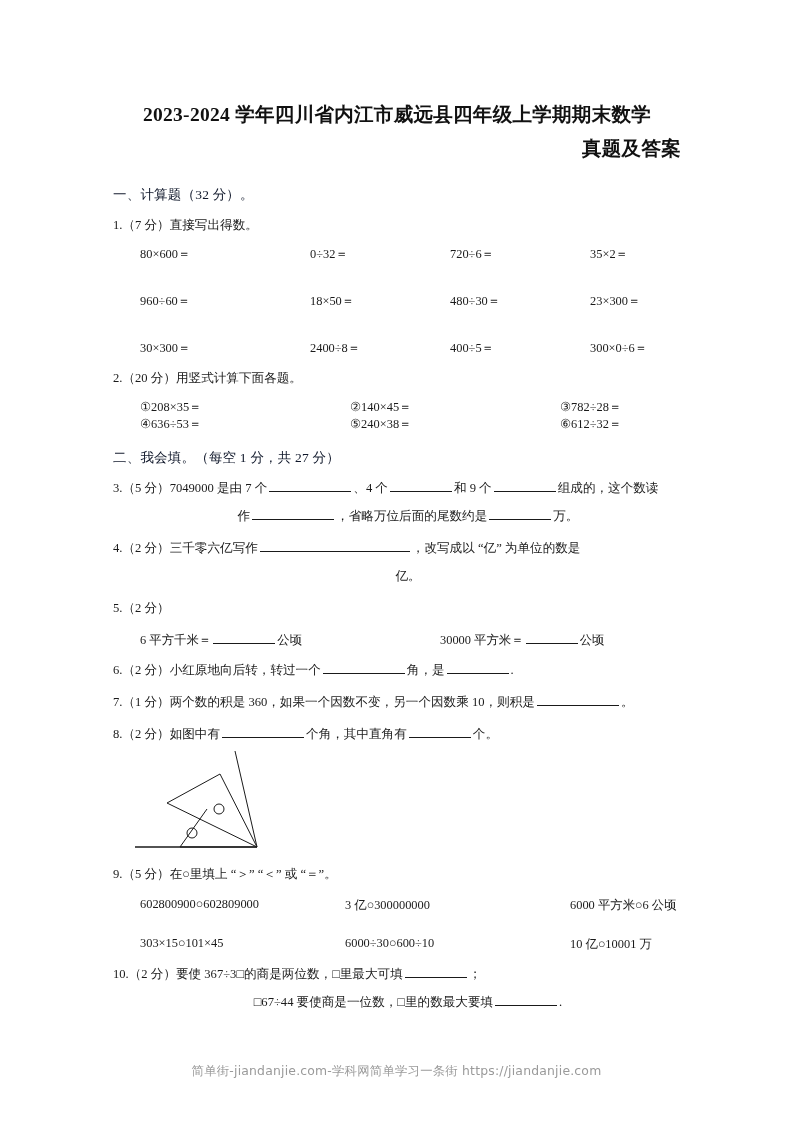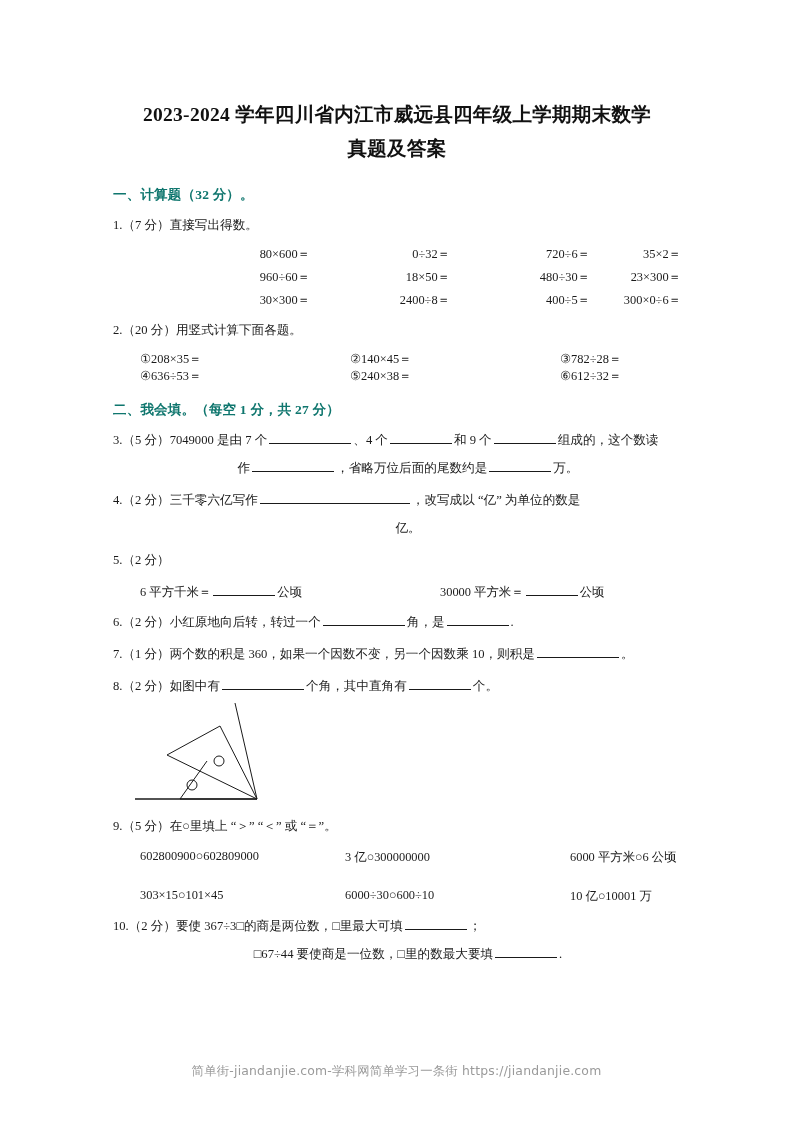--- a/index.html
+++ b/index.html
@@ -30,30 +30,30 @@
 
   
   .doc-title {
     font-size: 19.5px;
     font-weight: bold;
     text-align: center;
     line-height: 34px;
     letter-spacing: 0.3px;
     color: #111;
   }
-  .doc-title .line2 { display: block; }
+  .doc-title .line2 { display: block; text-align: right; }
 
   
   .section-head {
     font-size: 13.5px;
-    font-weight: bold;
+    font-weight: normal;
     margin-top: 20px;
     margin-bottom: 2px;
     letter-spacing: 0.2px;
-    color: #0f766e;
+    color: #0f172a;
   }
   .section-head.s2 { margin-top: 16px; }
 
   
   .q {
     font-size: 12.6px;
     line-height: 21px;
     margin-top: 11px;
     color: #1a1a1a;
   }
@@ -65,22 +65,21 @@
     text-align: center;
   }
 
   
   .grid4 {
     display: grid;
     grid-template-columns: 170px 140px 140px auto;
     font-size: 12.4px;
     margin-top: 10px;
     padding-left: 27px;
-    row-gap: 6px;
-    text-align: right;
+    row-gap: 30px;
   }
   .grid3 {
     display: grid;
     grid-template-columns: 210px 210px auto;
     font-size: 12.4px;
     margin-top: 10px;
     padding-left: 27px;
   }
   .grid-cell { white-space: nowrap; }
 

